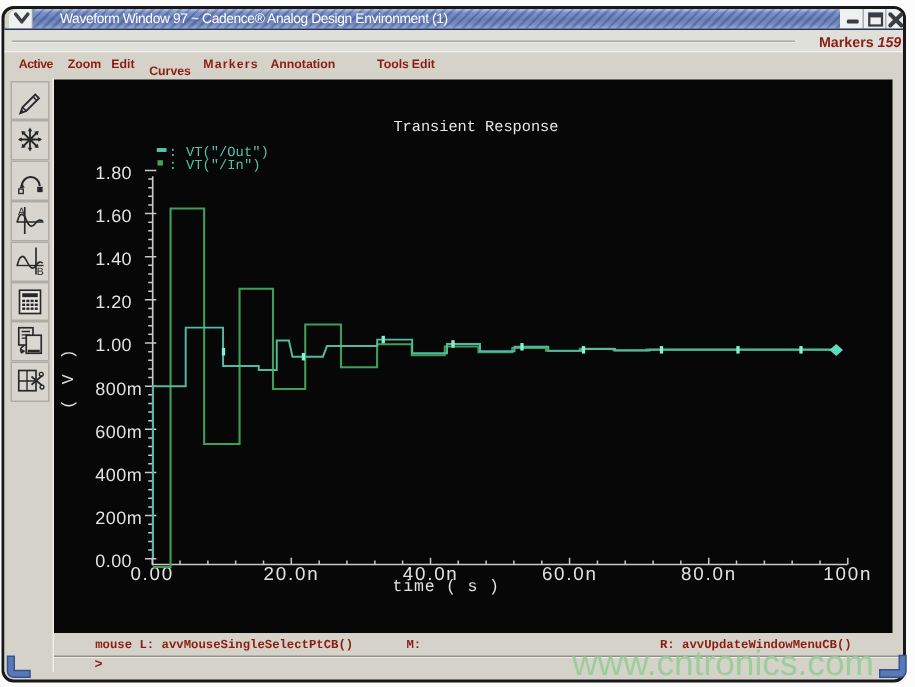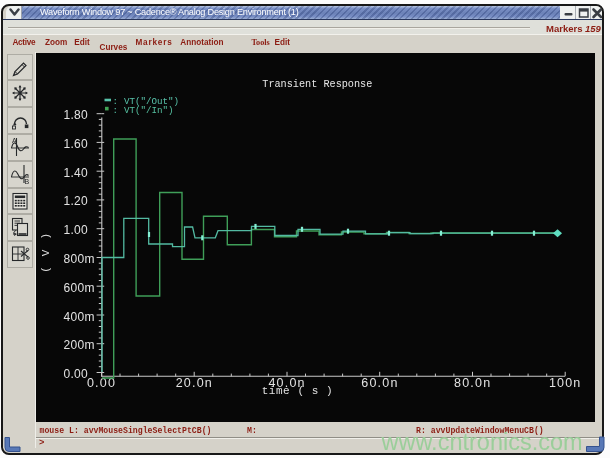--- a/index.html
+++ b/index.html
@@ -26,21 +26,21 @@
 
 #menurow{left:3px;top:35px;width:598.5px;height:16.5px;background:#d5d2c9;}
 
 #toolcol{left:3px;top:51.5px;width:32px;height:396px;background:#d5d2c9;border-right:1px solid #eeede8;}
 #plot{left:35.5px;top:52.5px;width:559px;height:369px;background:#070707;}
 .tbtn{left:6.5px;width:26.5px;height:26.9px;background:#d7d5cd;border:1px solid #aeaca4;box-sizing:border-box;}
 
 #statusrow{left:36px;top:421.5px;width:565.5px;height:15px;background:#d5d2c9;}
 #statdiv{left:36px;top:436.5px;width:565.5px;height:1px;background:#908e86;border-bottom:1px solid #f0efe9;}
 #promptrow{left:36px;top:438.5px;width:565.5px;height:10px;background:#d5d2c9;}
-.mono{font-family:"Liberation Mono",monospace;}
+.mono{font-family:"Liberation Mono",monospace;margin-left:24px;}
 #wm{left:381.5px;top:428.5px;font-size:23.5px;color:rgba(152,206,152,0.95);letter-spacing:0px;white-space:nowrap;}
 </style>
 </head>
 <body>
 <div id="win" class="abs"></div>
 
 <div id="chevbtn" class="abs"></div>
 <div id="stripes" class="abs"></div>
 <div id="wbtns" class="abs"></div>
 <div class="abs wdiv" style="left:574.7px"></div>
@@ -63,21 +63,21 @@
 <div class="abs red" style="left:585px;top:22.5px;font-size:9.5px;font-style:italic;">159</div>
 
 <div id="menurow" class="abs"></div>
 <div class="abs red" style="left:12.5px;top:37.5px;letter-spacing:-0.3px;">Active</div>
 <div class="abs red" style="left:45.1px;top:37.5px;">Zoom</div>
 <div class="abs red" style="left:74.2px;top:37.5px;">Edit</div>
 <div class="abs red" style="left:99.5px;top:43px;">Curves</div>
 <div class="abs red" style="left:135.5px;top:37.5px;letter-spacing:0.8px;">Markers</div>
 <div class="abs red" style="left:180.3px;top:37.5px;">Annotation</div>
 <div class="abs red" style="left:229.5px;top:37.5px;margin-left:45px;">Edit</div>
-<div class="abs red" style="left:251.4px;top:37.5px;font-family:Liberation Serif, serif;">Tools</div>
+<div class="abs red" style="left:251.4px;top:37.5px;">Tools</div>
 <div class="abs red" style="left:576.2px;top:39px;margin-top:24px;">Help</div>
 
 <div id="toolcol" class="abs"></div>
 <div id="plot" class="abs"></div>
 
 <div class="abs tbtn" style="top:53.5px;"></div>
 <div class="abs tbtn" style="top:80.3px;"></div>
 <div class="abs tbtn" style="top:107.1px;"></div>
 <div class="abs tbtn" style="top:133.9px;"></div>
 <div class="abs tbtn" style="top:160.7px;"></div>

